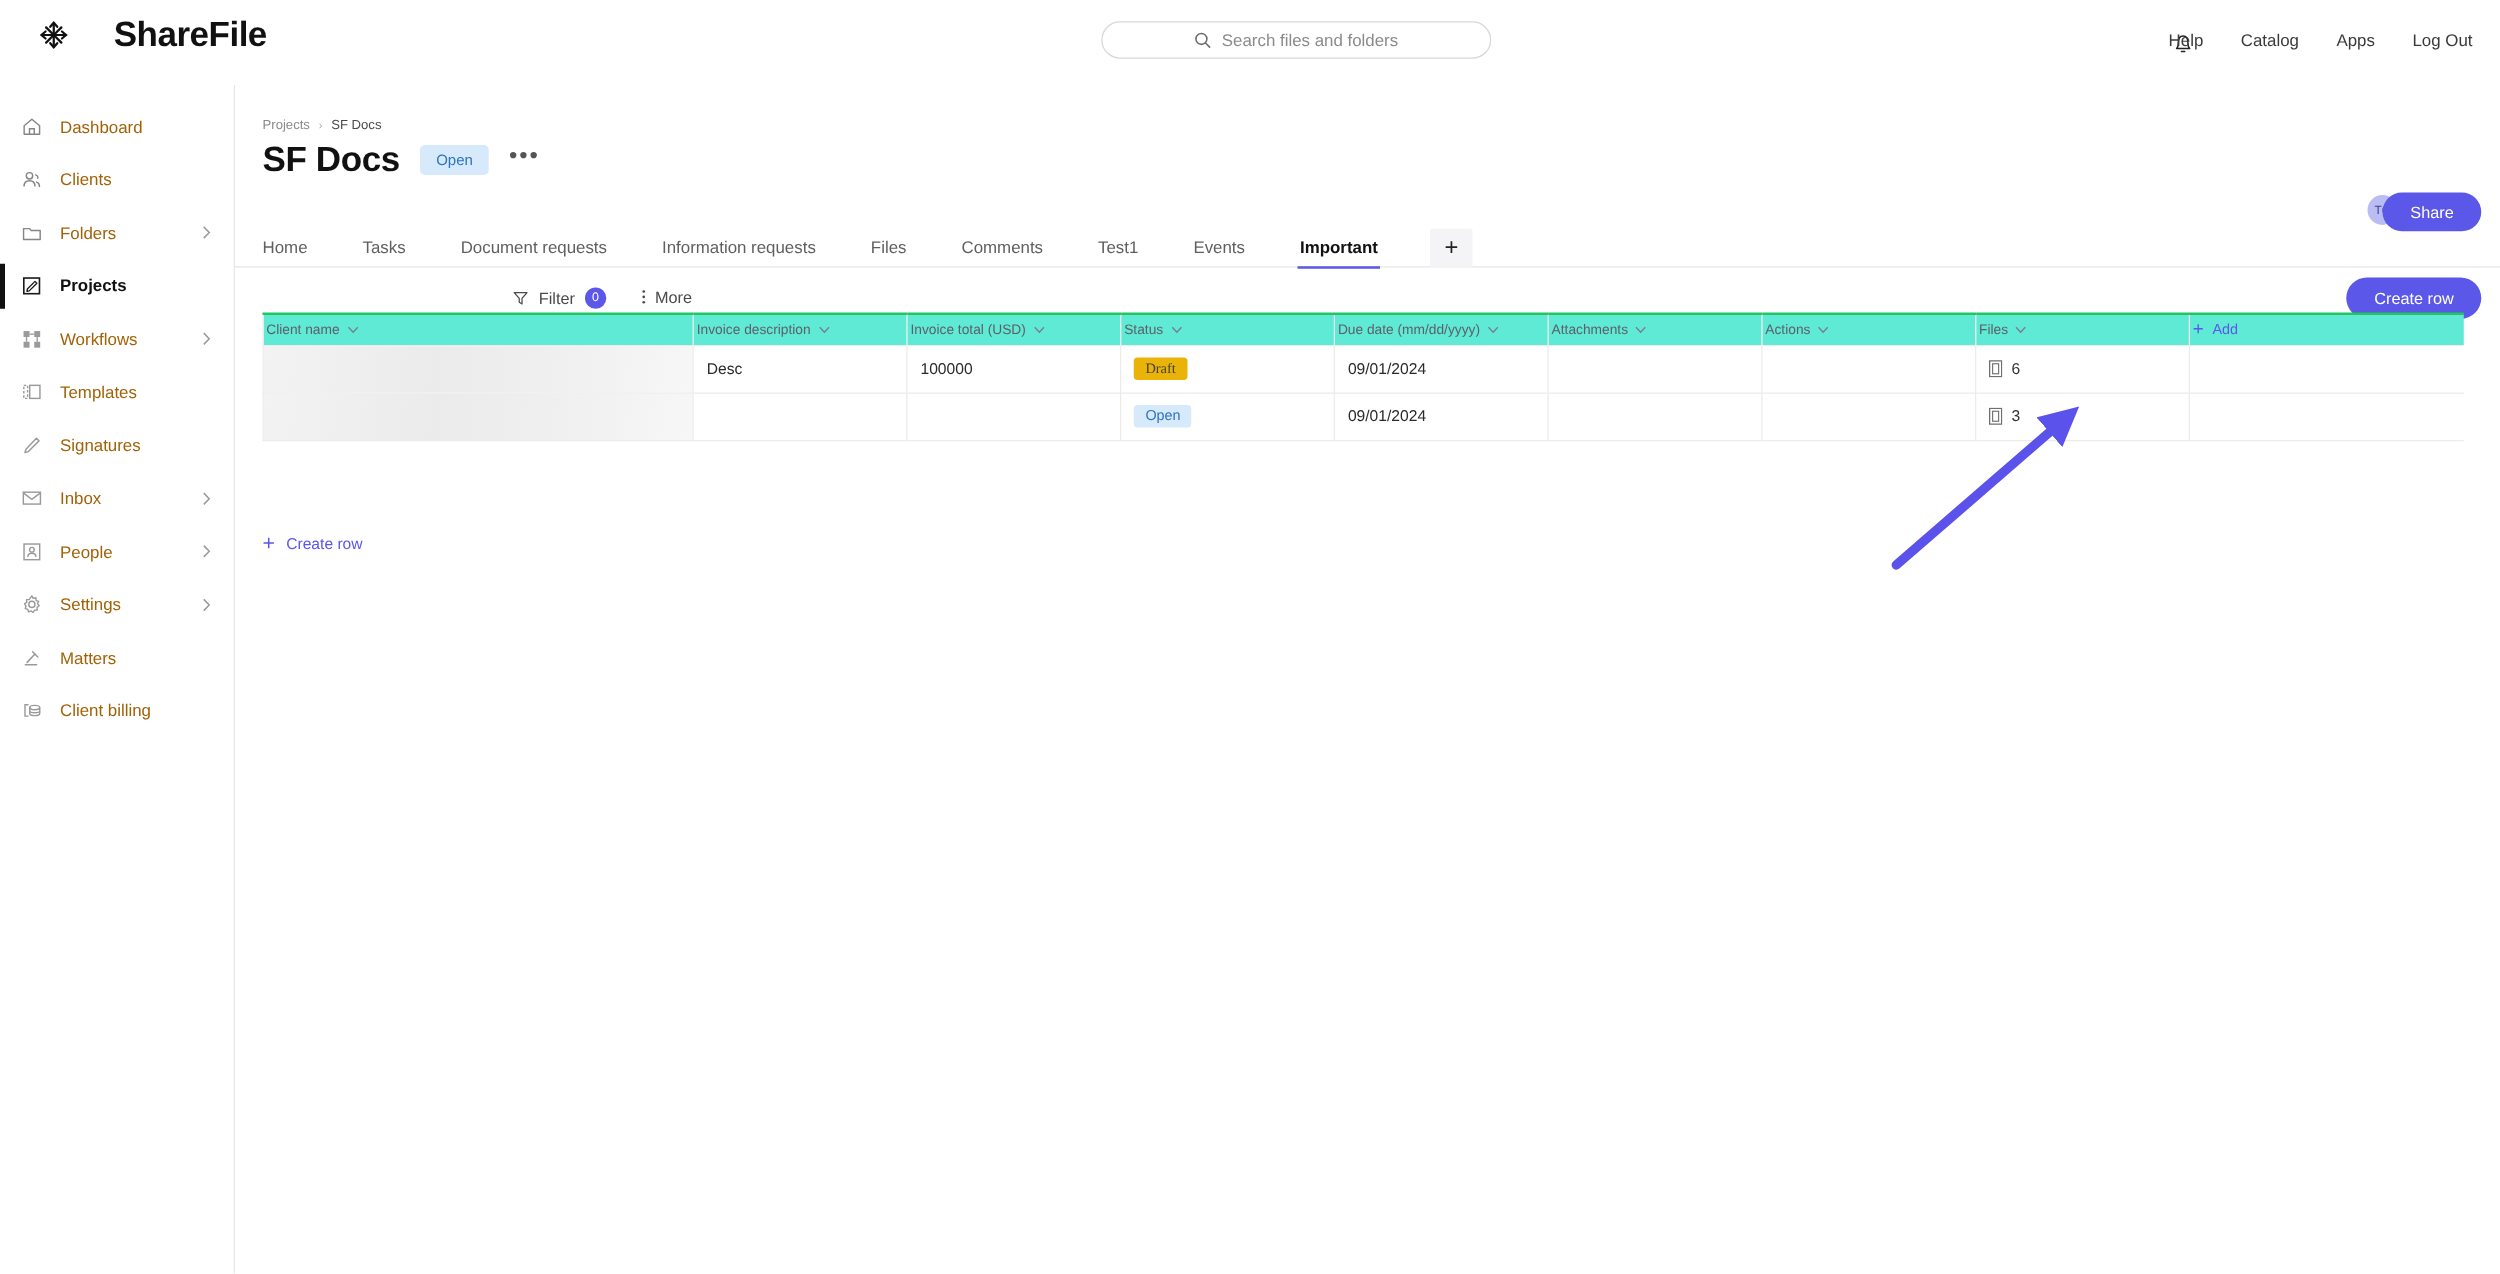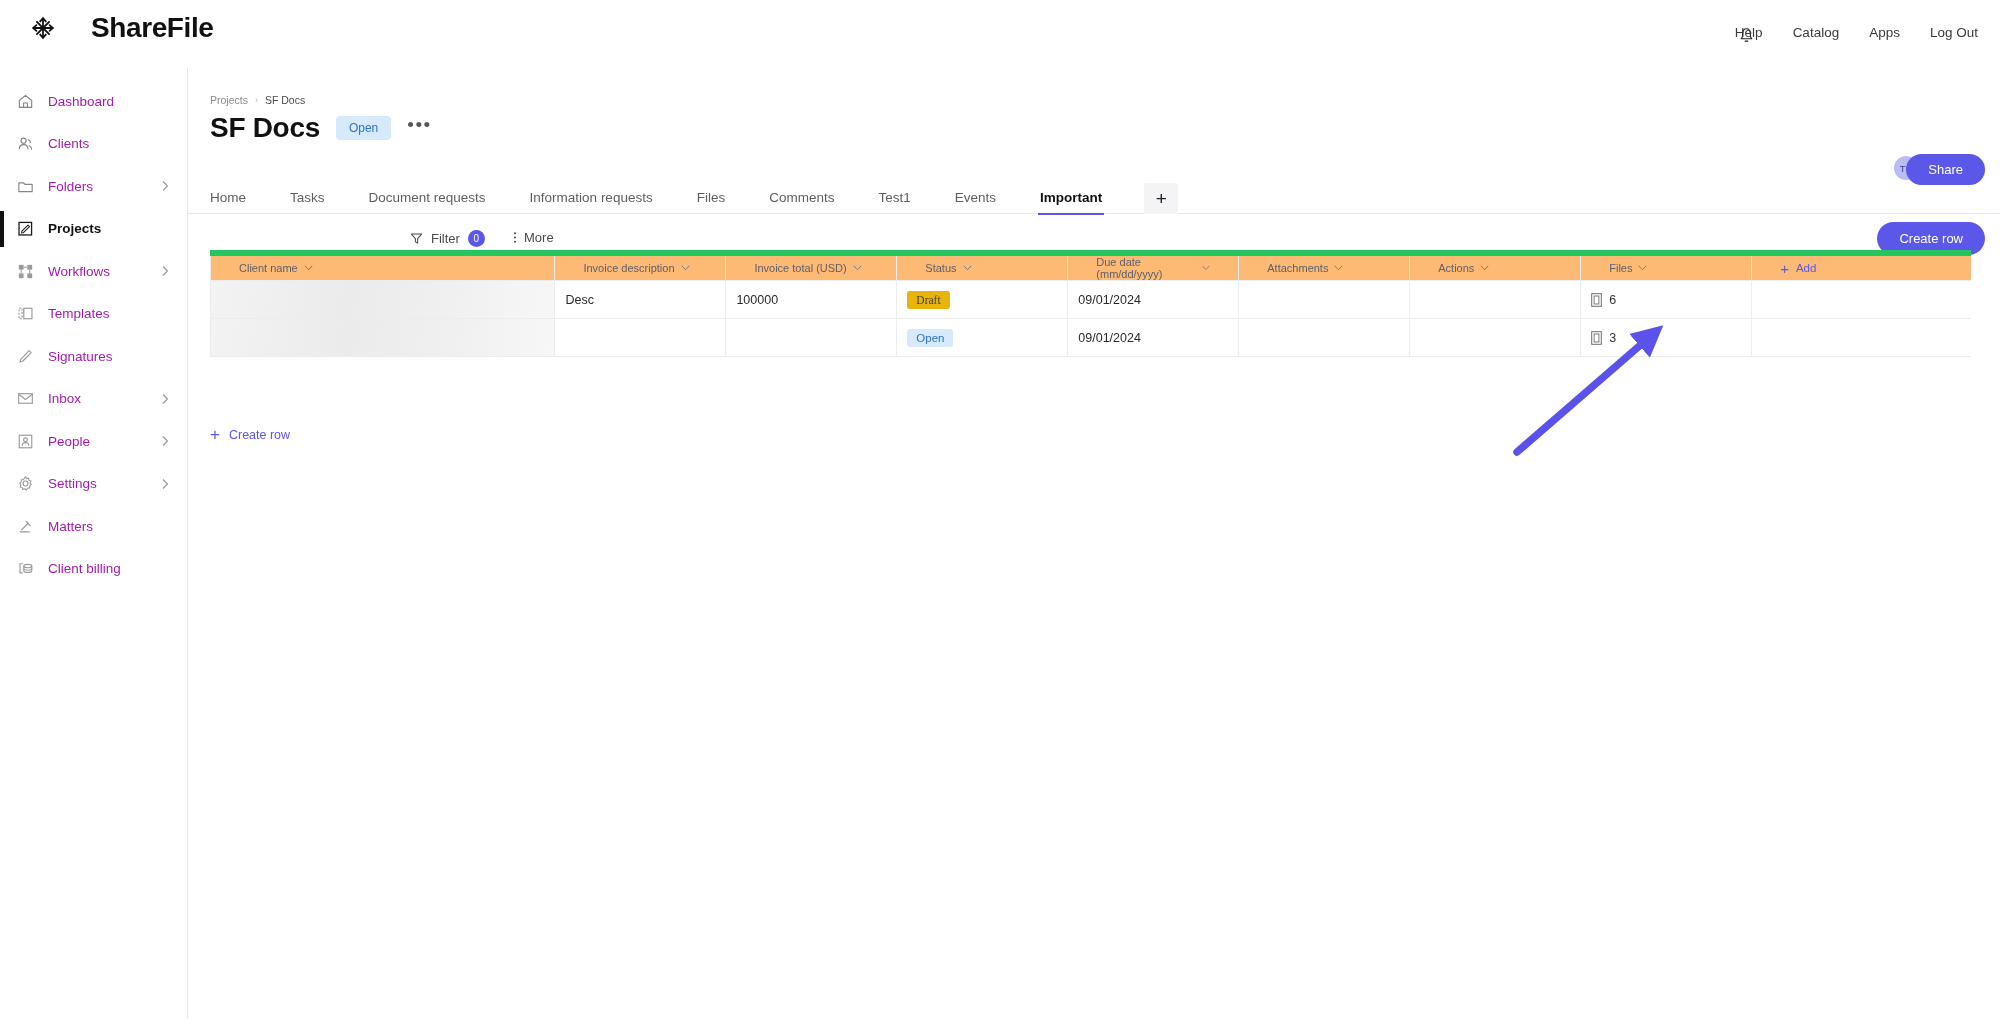--- a/index.html
+++ b/index.html
@@ -45,21 +45,21 @@
   
   .sidebar {
     position: absolute; left: 0; top: 68px; width: 188px; height: 951px;
     background: #ffffff; border-right: 1px solid #e6e6e6;
     padding-top: 12px;
   }
   .side-item {
     position: relative; height: 42.5px; display: flex; align-items: center;
     padding-left: 16px; gap: 13px; cursor: pointer; color: #5a5a5a;
   }
-  .side-item .lbl { font-size: 13.5px; color: #a21caf; white-space: nowrap; }
+  .side-item .lbl { font-size: 13.5px; color: #a16207; white-space: nowrap; }
   .side-item.active .lbl { color: #111; font-weight: bold; }
   .side-item.active::before {
     content: ""; position: absolute; left: 0; top: 3px;
     width: 3.5px; height: 36px; background: #111;
   }
   .side-item .chev {
     position: absolute; right: 18px; top: 50%; transform: translateY(-50%);
   }
   .ico { width: 19px; height: 19px; display:block; flex: 0 0 19px; }
 
@@ -151,24 +151,24 @@
   .tablewrap {
     position: absolute; left: 22px; top: 182px; width: 1761px;
   }
   table.grid { border-collapse: collapse; width: 1761px; table-layout: fixed; }
   table.grid th, table.grid td {
     border-right: 1px solid #ececec;
     border-bottom: 1px solid #ececec;
     text-align: left; vertical-align: middle;
   }
   table.grid thead th {
-    border-top: 6px solid #22c55e;
-    height: 25px; padding: 0 28px;
+    border-top: 2px solid #22c55e;
+    height: 25px; padding: 0 2px;
     font-weight: normal; font-size: 11px; color: #5e5e6b;
-    background: #fdba74;
+    background: #5eead4;
   }
   table.grid thead th .hcell { display: flex; align-items: center; gap: 6px; cursor: pointer; }
   table.grid thead th:last-child { border-right: none; }
   table.grid tbody td { height: 37px; padding: 0 10px; font-size: 12.5px; color: #2a2a2a; }
   table.grid tbody td:last-child { border-right: none; }
   table.grid thead th:first-child, table.grid tbody td:first-child { border-left: 1px solid #ececec; }
 
   .addcol { color: #5b57e8; font-size: 11.5px; display: flex; align-items: center; gap: 7px; cursor: pointer; }
   .addcol .plus { font-size: 15px; line-height: 11px; }
 
@@ -210,20 +210,27 @@
           <path d="M23 19 L26.5 16 L23 13"></path>
         <path d="M16 16 L9.5 9.5"></path>
           <path d="M16 16 L22.5 22.5"></path>
         <path d="M16 16 L22.5 9.5"></path>
           <path d="M16 16 L9.5 22.5"></path>
       </g>
     </svg>
     <span class="brand-text">ShareFile</span>
   </div>
 
+  <div class="searchbox">
+    <svg width="14" height="14" viewBox="0 0 16 16">
+      <circle cx="7" cy="7" r="5" fill="none" stroke="#6b6b6b" stroke-width="1.4"></circle>
+      <line x1="10.8" y1="10.8" x2="14.5" y2="14.5" stroke="#6b6b6b" stroke-width="1.4" stroke-linecap="round"></line>
+    </svg>
+    <span class="ph">Search files and folders</span>
+  </div>
 
   <svg class="bell" width="19" height="20" viewBox="0 0 20 21">
     <path d="M4.5 15.5 C4.5 15.5 6 14.2 6 10.5 C6 7 7.8 5 10 5 C12.2 5 14 7 14 10.5 C14 14.2 15.5 15.5 15.5 15.5 Z" fill="none" stroke="#222" stroke-width="1.25" stroke-linejoin="round"></path>
     <line x1="8.6" y1="18" x2="11.4" y2="18" stroke="#222" stroke-width="1.25" stroke-linecap="round"></line>
   </svg>
 
   <nav class="topnav">
     <a>Help</a>
     <a>Catalog</a>
     <a>Apps</a>

